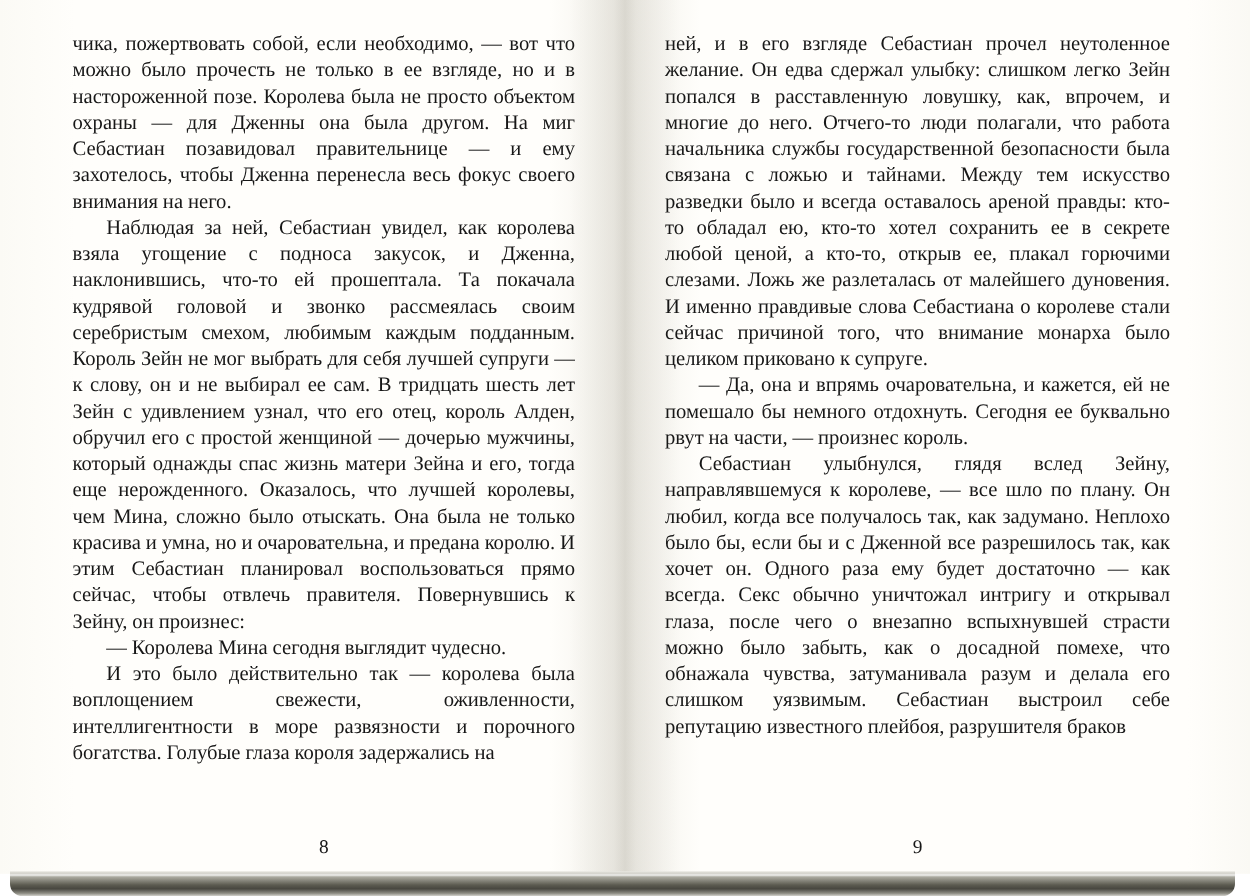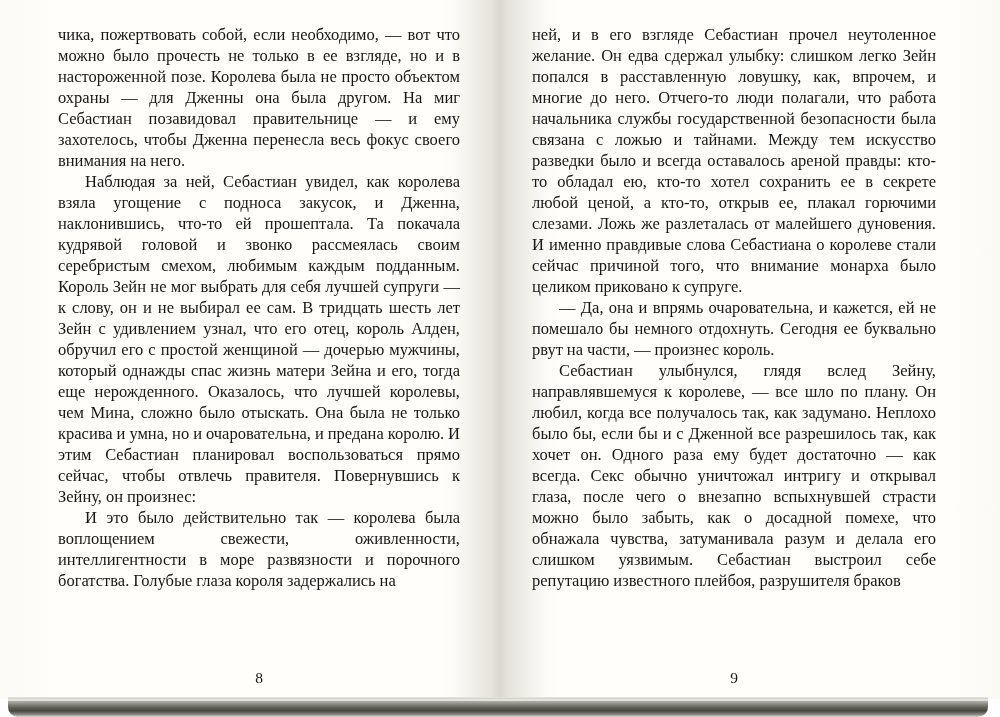--- a/index.html
+++ b/index.html
@@ -110,20 +110,21 @@
 <body>
 
 <div class="photo">
 
   <div class="spread">
 
     <div class="page left">
       <div class="page-text">
         <p class="no-indent">чика, пожертвовать собой, если необходимо, — вот что можно было прочесть не только в ее взгляде, но и в настороженной позе. Королева была не просто объектом охраны — для Дженны она была другом. На миг Себастиан позавидовал правительнице — и ему захотелось, чтобы Дженна перенесла весь фокус своего внимания на него.</p>
         <p>Наблюдая за ней, Себастиан увидел, как королева взяла угощение с подноса закусок, и Дженна, наклонившись, что-то ей прошептала. Та покачала кудрявой головой и звонко рассмеялась своим серебристым смехом, любимым каждым подданным. Король Зейн не мог выбрать для себя лучшей супруги — к слову, он и не выбирал ее сам. В тридцать шесть лет Зейн с удивлением узнал, что его отец, король Алден, обручил его с простой женщиной — дочерью мужчины, который однажды спас жизнь матери Зейна и его, тогда еще нерожденного. Оказалось, что лучшей королевы, чем Мина, сложно было отыскать. Она была не только красива и умна, но и очаровательна, и предана королю. И этим Себастиан планировал воспользоваться прямо сейчас, чтобы отвлечь правителя. Повернувшись к Зейну, он произнес:</p>
+        <p>— Королева Мина сегодня выглядит чудесно.</p>
         <p>И это было действительно так — королева была воплощением свежести, оживленности, интеллигентности в море развязности и порочного богатства. Голубые глаза короля задержались на</p>
       </div>
       <div class="page-number">8</div>
     </div>
 
     <div class="page right">
       <div class="page-text">
         <p class="no-indent">ней, и в его взгляде Себастиан прочел неутоленное желание. Он едва сдержал улыбку: слишком легко Зейн попался в расставленную ловушку, как, впрочем, и многие до него. Отчего-то люди полагали, что работа начальника службы государственной безопасности была связана с ложью и тайнами. Между тем искусство разведки было и всегда оставалось ареной правды: кто-то обладал ею, кто-то хотел сохранить ее в секрете любой ценой, а кто-то, открыв ее, плакал горючими слезами. Ложь же разлеталась от малейшего дуновения. И именно правдивые слова Себастиана о королеве стали сейчас причиной того, что внимание монарха было целиком приковано к супруге.</p>
         <p>— Да, она и впрямь очаровательна, и кажется, ей не помешало бы немного отдохнуть. Сегодня ее буквально рвут на части, — произнес король.</p>
         <p>Себастиан улыбнулся, глядя вслед Зейну, направлявшемуся к королеве, — все шло по плану. Он любил, когда все получалось так, как задумано. Неплохо было бы, если бы и с Дженной все разрешилось так, как хочет он. Одного раза ему будет достаточно — как всегда. Секс обычно уничтожал интригу и открывал глаза, после чего о внезапно вспыхнувшей страсти можно было забыть, как о досадной помехе, что обнажала чувства, затуманивала разум и делала его слишком уязвимым. Себастиан выстроил себе репутацию известного плейбоя, разрушителя браков</p>

